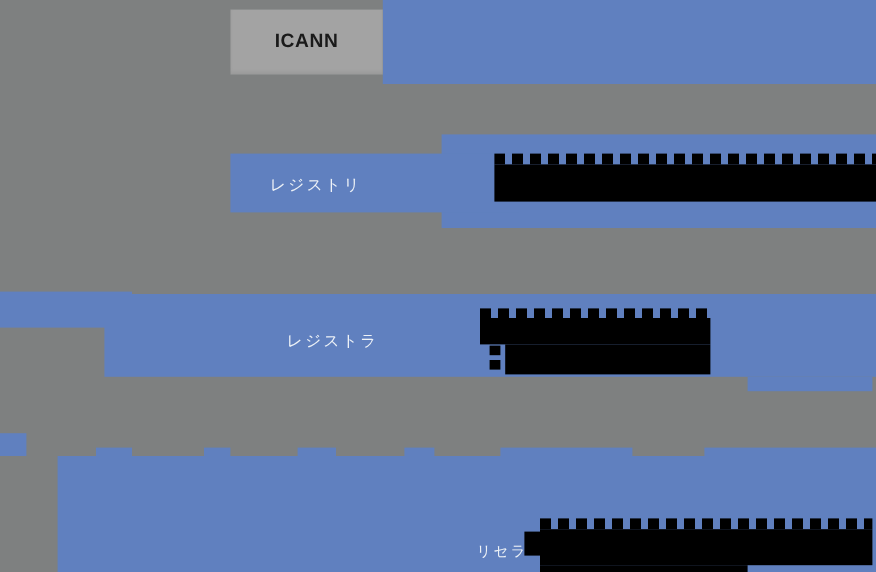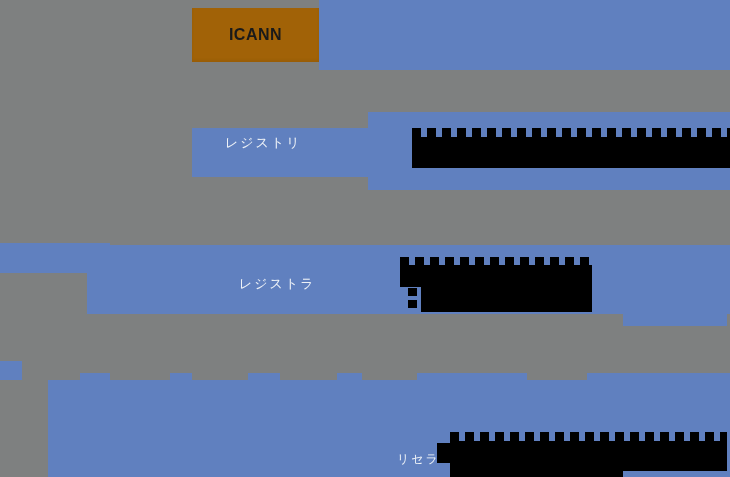--- a/index.html
+++ b/index.html
@@ -3,30 +3,30 @@
 <meta charset="utf-8">
 <style>
   html,body{margin:0;padding:0;}
   body{font-family:"Liberation Sans","DejaVu Sans",sans-serif;background:#555;}
   #stage{position:relative;width:730px;height:477px;overflow:hidden;background:#7e8080;}
   .abs{position:absolute;}
   .blk{background:#000;}
   
   .bumps{background:repeating-linear-gradient(to right,#000 0 9px,rgba(0,0,0,0) 9px 15px);}
   .jp-label{color:#eef2f7;font-size:13px;letter-spacing:2px;white-space:nowrap;}
-  #icann-box{left:192px;top:8px;width:127px;height:54px;background:#a16207;
+  #icann-box{left:192px;top:8px;width:127px;height:54px;background:#a3a3a3;
              display:flex;align-items:center;justify-content:center;
              box-shadow:inset 0 -2px 3px rgba(0,0,0,0.06);}
   #icann-box span{color:#1a1a1a;font-size:16px;font-weight:bold;letter-spacing:0.5px;}
   
   #top-blue{left:319px;top:0;width:411px;height:70px;}
   
   #registry-right{left:368px;top:112px;width:362px;height:78px;}
   #registry-box{left:192px;top:128px;width:241px;height:49px;}
-  #registry-box span{position:absolute;left:33px;top:6px;}
+  #registry-box span{position:absolute;left:33px;top:17px;}
   #registry-redact-top{left:412px;top:128px;width:318px;height:9px;}
   #registry-redact{left:412px;top:137px;width:318px;height:31px;}
   
   #registrar-strip{left:0;top:243px;width:110px;height:30px;}
   #registrar-box{left:87px;top:245px;width:643px;height:69px;}
   #registrar-box span{position:absolute;left:152px;top:30px;}
   #registrar-tab{left:623px;top:314px;width:104px;height:12px;}
   #registrar-redact-top{left:400px;top:257px;width:192px;height:8px;}
   #registrar-redact-1{left:400px;top:265px;width:192px;height:22px;}
   #registrar-redact-2{left:421px;top:287px;width:171px;height:25px;}

